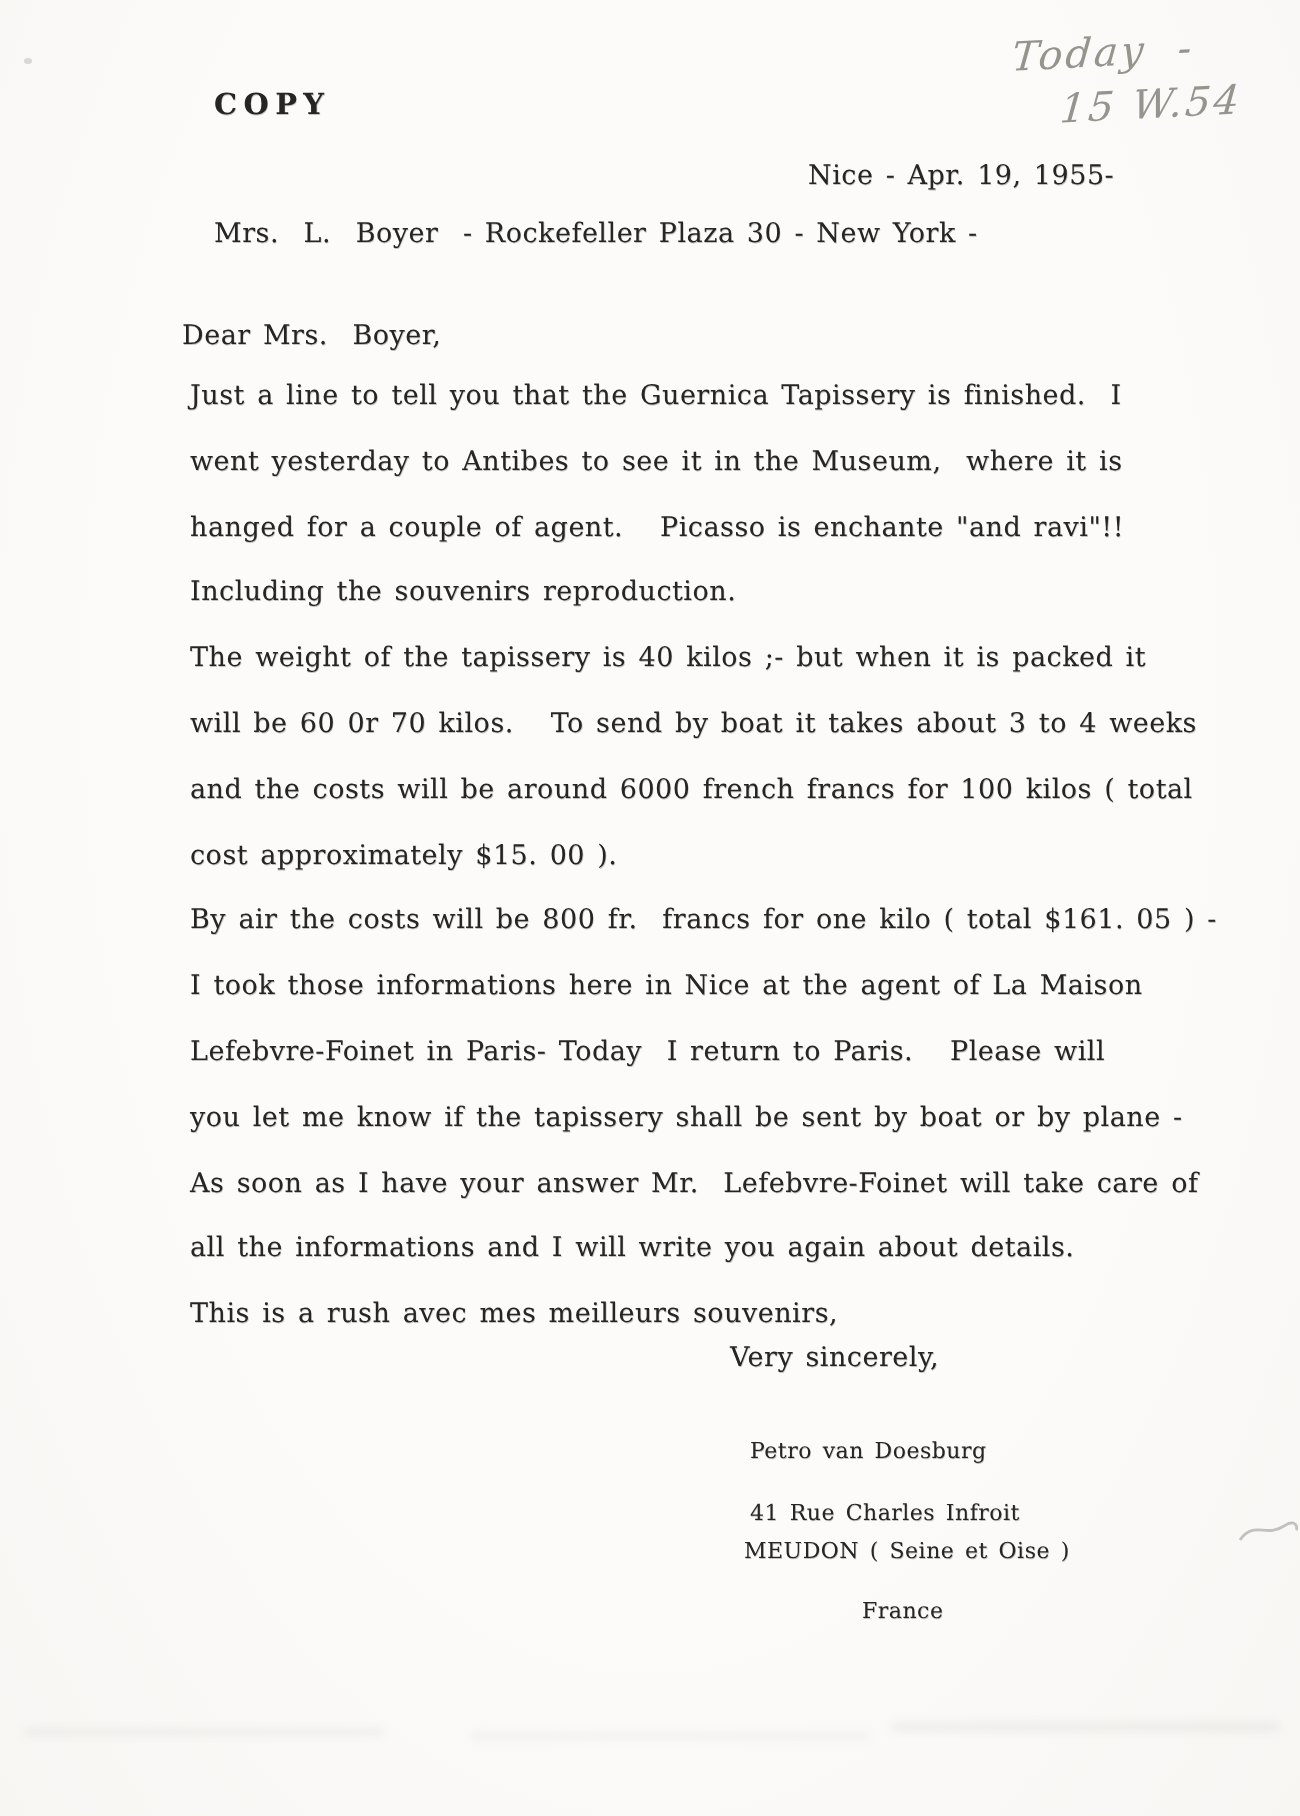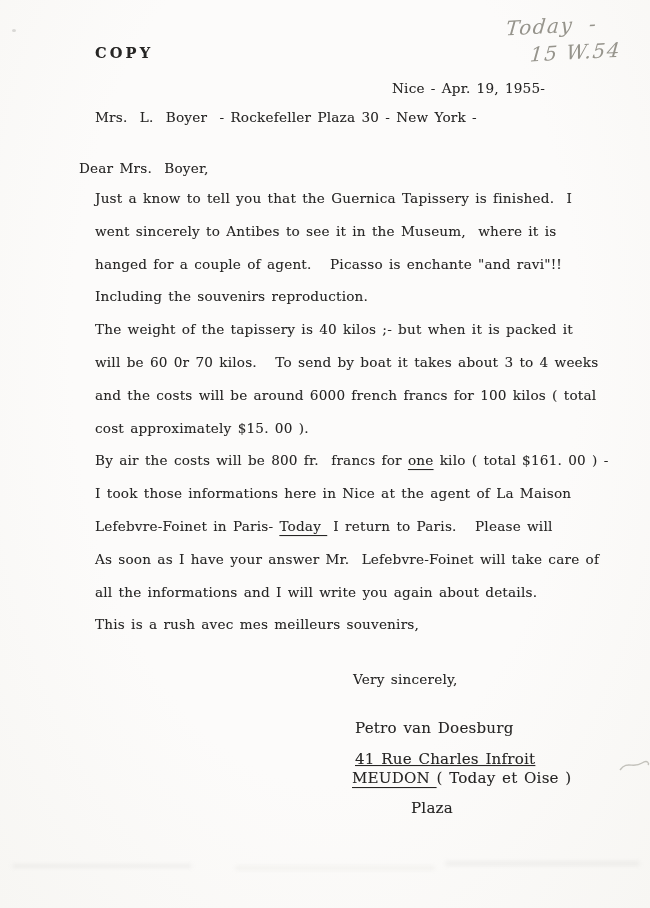--- a/index.html
+++ b/index.html
@@ -12,47 +12,47 @@
     font-family:"DejaVu Serif", serif;
     color:#262524;
   }
   .typed{
     position:absolute;
     font-size:13.5px;
     letter-spacing:0.25px;
     word-spacing:1.6px;
     white-space:pre;
     text-shadow:0.3px 0.3px 0 rgba(45,45,45,0.28);
+    margin-left:12px;
   }
   .stamp{
     font-weight:bold;
     font-size:14.5px;
     letter-spacing:3.2px;
   }
   .body-block{position:absolute;left:95px;top:182px;}
   .line{
     height:32.8px;line-height:32.8px;white-space:pre;
     font-size:13.5px;letter-spacing:0.25px;word-spacing:1.6px;
     text-shadow:0.3px 0.3px 0 rgba(45,45,45,0.28);
   }
   .u{
-    text-decoration:underline;
     text-underline-offset:3.5px;
     text-decoration-thickness:1.3px;
   }
   .handwriting{
     position:absolute;
     font-style:italic;
     color:#96948c;
     font-size:20px;
     letter-spacing:1.5px;
     transform:rotate(-3deg) skewX(-8deg);
     white-space:pre;
   }
-  .sig-line{position:absolute;font-size:15px;letter-spacing:0.25px;word-spacing:1.6px;white-space:pre;text-shadow:0.3px 0.3px 0 rgba(45,45,45,0.28);}
+  .sig-line{position:absolute;font-size:11px;letter-spacing:0.25px;word-spacing:1.6px;white-space:pre;text-shadow:0.3px 0.3px 0 rgba(45,45,45,0.28);margin-left:20px;}
   .smudge{position:absolute;border-radius:3px;filter:blur(2px);}
   .speck{position:absolute;background:rgba(120,120,115,0.25);border-radius:50%;}
   .pencil-mark{position:absolute;}
 </style>
 </head>
 <body>
 
 <div class="page">
 
   <div class="typed stamp" style="left:95px;top:44px;">COPY</div>
@@ -60,42 +60,43 @@
   <div class="handwriting" style="left:506px;top:14px;">Today  -</div>
   <div class="handwriting" style="left:530px;top:40px;">15 W.54</div>
 
   <div class="typed" style="left:392px;top:80px;">Nice - Apr. 19, 1955-</div>
 
   <div class="typed" style="left:95px;top:109px;">Mrs.  L.  Boyer  - Rockefeller Plaza 30 - New York -</div>
 
   <div class="typed" style="left:79px;top:160px;">Dear Mrs.  Boyer,</div>
 
   <div class="body-block">
-      <div class="line"><span>Just a know to tell you that the Guernica Tapissery is finished.  I</span></div>
-      <div class="line"><span>went sincerely to Antibes to see it in the Museum,  where it is</span></div>
+      <div class="line"><span>Just a line to tell you that the Guernica Tapissery is finished.  I</span></div>
+      <div class="line"><span>went yesterday to Antibes to see it in the Museum,  where it is</span></div>
       <div class="line"><span>hanged for a couple of agent.   Picasso is enchante "and ravi"!!</span></div>
       <div class="line"><span>Including the souvenirs reproduction.</span></div>
       <div class="line"><span>The weight of the tapissery is 40 kilos ;- but when it is packed it</span></div>
       <div class="line"><span>will be 60 0r 70 kilos.   To send by boat it takes about 3 to 4 weeks</span></div>
       <div class="line"><span>and the costs will be around 6000 french francs for 100 kilos ( total</span></div>
       <div class="line"><span>cost approximately $15. 00 ).</span></div>
-      <div class="line"><span>By air the costs will be 800 fr.  francs for </span><span class="u">one</span><span> kilo ( total $161. 00 ) -</span></div>
+      <div class="line"><span>By air the costs will be 800 fr.  francs for </span><span class="u">one</span><span> kilo ( total $161. 05 ) -</span></div>
       <div class="line"><span>I took those informations here in Nice at the agent of La Maison</span></div>
       <div class="line"><span>Lefebvre-Foinet in Paris- </span><span class="u">Today </span><span> I return to Paris.   Please will</span></div>
+      <div class="line"><span>you let me know if the tapissery shall be sent by boat or by plane -</span></div>
       <div class="line"><span>As soon as I have your answer Mr.  Lefebvre-Foinet will take care of</span></div>
       <div class="line"><span>all the informations and I will write you again about details.</span></div>
       <div class="line"><span>This is a rush avec mes meilleurs souvenirs,</span></div>
     </div>
 
   <div class="typed" style="left:353px;top:671px;">Very sincerely,</div>
 
   <div class="sig-line" style="left:355px;top:719px;">Petro van Doesburg</div>
-  <div class="sig-line" style="left:355px;top:750px;text-decoration:underline;">41 Rue Charles Infroit</div>
-  <div class="sig-line" style="left:352px;top:769px;"><span class="u">MEUDON </span><span>( Today et Oise )</span></div>
-  <div class="sig-line" style="left:411px;top:799px;">Plaza</div>
+  <div class="sig-line" style="left:355px;top:750px;">41 Rue Charles Infroit</div>
+  <div class="sig-line" style="left:352px;top:769px;"><span class="u">MEUDON </span><span>( Seine et Oise )</span></div>
+  <div class="sig-line" style="left:411px;top:799px;">France</div>
 
   <svg class="pencil-mark" style="left:618px;top:752px;" width="32" height="26" viewBox="0 0 32 26">
     <path d="M2,18 C9,8 15,17 24,11 30,7 31,12 30,13" stroke="#b9b7b0" stroke-width="1.4" fill="none" opacity="0.85"></path>
   </svg>
   <div class="speck" style="left:12px;top:29px;width:4px;height:3px;"></div>
   <div class="smudge" style="left:12px;top:864px;width:180px;height:4px;background:rgba(150,150,145,0.10);"></div>
   <div class="smudge" style="left:235px;top:866px;width:200px;height:4px;background:rgba(150,150,145,0.09);"></div>
   <div class="smudge" style="left:445px;top:861px;width:195px;height:5px;background:rgba(150,150,145,0.10);"></div>
 
 </div>

